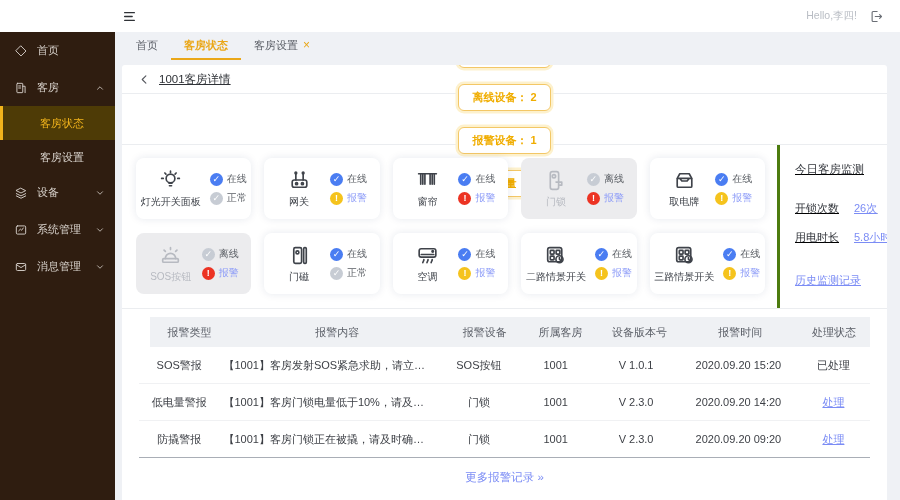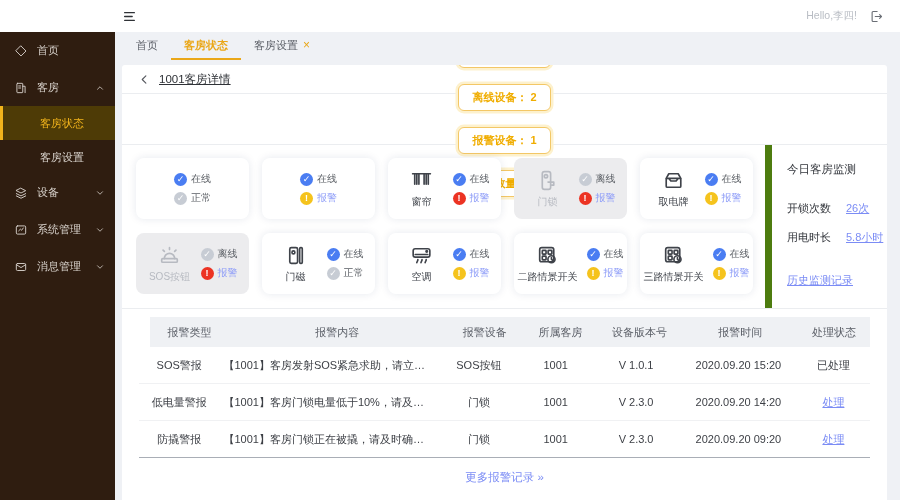--- a/index.html
+++ b/index.html
@@ -60,21 +60,21 @@
   .dev .d-label { font-size:10px; color:#3f434a; white-space:nowrap; }
   .card.offline .d-icon svg, .card.offline .d-label { color:#b7bac1; }
   .sts { display:flex; flex-direction:column; gap:5px; }
   .st { display:flex; align-items:center; gap:4px; font-size:10px; color:#5c6066; }
   .st .dot { width:13px; height:13px; border-radius:50%; color:#fff; font-size:9px;
     line-height:13px; text-align:center; font-weight:bold; flex:0 0 13px; }
   .dot.c-blue { background:#4a7df2; } .dot.c-gray { background:#c7ccd4; }
   .dot.c-yellow { background:#f5c31d; } .dot.c-red { background:#ec3323; }
   .st.alarm .st-label { color:#8d9cf8; }
 
-  .monitor { width:122px; border-left:7px solid #4d7c0f; padding:17px 8px 0 15px; font-size:11px; }
+  .monitor { width:110px; border-left:3px solid #4d7c0f; padding:17px 8px 0 15px; font-size:11px;text-decoration:underline; }
   .monitor-title { color:#33363c; font-size:11.5px; margin-bottom:24px; }
   .m-row { margin-bottom:14px; color:#33363c; white-space:nowrap; }
   .m-val { color:#7b8cf5; text-decoration:underline; margin-left:15px; cursor:pointer; }
   .m-link { display:inline-block; margin-top:14px; color:#7b8cf5; text-decoration:underline;
     cursor:pointer; white-space:nowrap; }
 
   .table-wrap { padding:8px 17px 0; }
   .t-grid { display:grid; grid-template-columns:11% 30% 11% 10% 12% 16% 10%; align-items:center;
     text-align:center; }
   .t-head { background:#eff1f4; height:30px; font-size:11px; color:#5a5e66;margin-left:11px; }
@@ -208,32 +208,55 @@
       <div class="stats" id="stats">
           <div class="badge">设备总数： 8</div>
           <div class="badge">离线设备： 2</div>
           <div class="badge">报警设备： 1</div>
           <div class="badge">报警数量： 3</div>
         </div>
 
       <div class="mid">
         <div class="cards" id="cards">
             <div class="card">
+              <div class="dev">
+                <span class="d-icon">
+                  <svg viewBox="0 0 24 24" fill="none" stroke="currentColor" stroke-width="1.6" stroke-linecap="round" stroke-linejoin="round">
+                    <circle cx="12" cy="10" r="4.2"></circle>
+                    <path d="M10.6 14.5h2.8M11 17h2"></path>
+                    <path d="M12 3v1.3M5 10H3.5M20.5 10H19M6.6 4.8l1 1M17.4 4.8l-1 1"></path>
+                  </svg>
+                </span>
+                <div class="d-label">灯光开关面板</div>
+              </div>
               <div class="sts">
                 <div class="st">
                   <span class="dot c-blue">✓</span>
                   <span class="st-label">在线</span>
                 </div>
                 <div class="st">
                   <span class="dot c-gray">✓</span>
                   <span class="st-label">正常</span>
                 </div>
               </div>
             </div>
             <div class="card">
+              <div class="dev">
+                <span class="d-icon">
+                  <svg viewBox="0 0 24 24" fill="none" stroke="currentColor" stroke-width="1.6" stroke-linecap="round" stroke-linejoin="round">
+                    <rect x="5" y="11.5" width="14" height="7" rx="2"></rect>
+                    <circle cx="9.2" cy="15" r="1"></circle>
+                    <circle cx="14.8" cy="15" r="1"></circle>
+                    <path d="M8.5 11.5V5.5M15.5 11.5V5.5"></path>
+                    <circle cx="8.5" cy="4.8" r=".8"></circle>
+                    <circle cx="15.5" cy="4.8" r=".8"></circle>
+                  </svg>
+                </span>
+                <div class="d-label">网关</div>
+              </div>
               <div class="sts">
                 <div class="st">
                   <span class="dot c-blue">✓</span>
                   <span class="st-label">在线</span>
                 </div>
                 <div class="st alarm">
                   <span class="dot c-yellow">!</span>
                   <span class="st-label">报警</span>
                 </div>
               </div>

